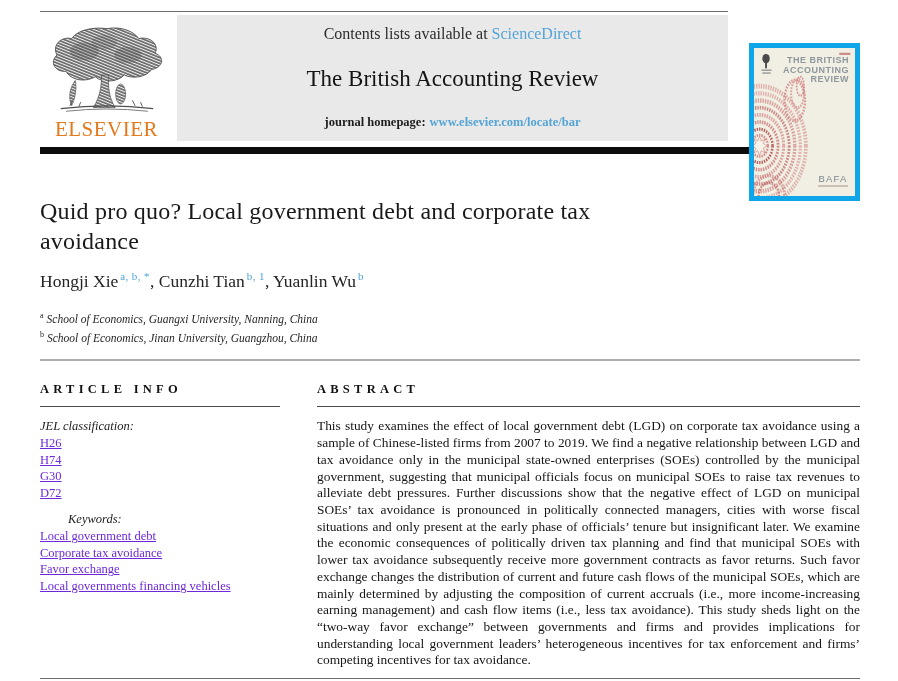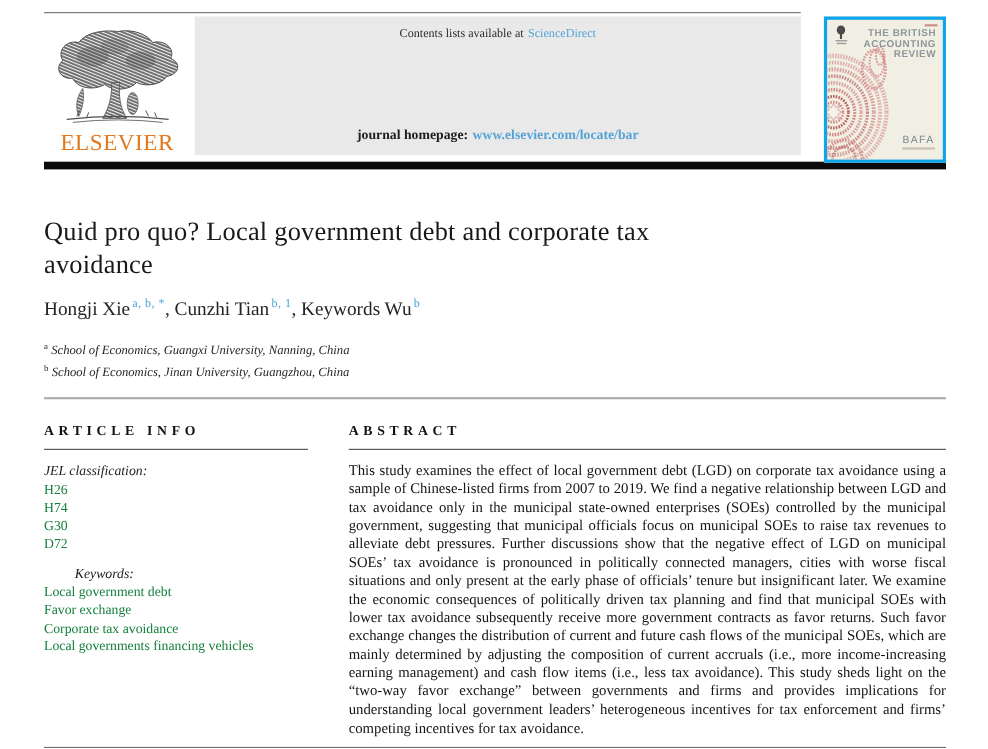--- a/index.html
+++ b/index.html
@@ -8,28 +8,28 @@
   .page { padding:0 38px 0 40px; }
 
   .top-rule { margin-top:11px; width:688px; border-top:1px solid #6e6e6e; }
 
   .masthead { display:flex; margin-top:3px; height:126px; }
   .publisher-logo { width:133px; display:flex; flex-direction:column; align-items:center; justify-content:flex-end; }
   .logo-tree { width:118px; height:97px; }
   .publisher-name { font-size:21px; color:#e2791c; letter-spacing:0.5px; line-height:23px; }
 
   .masthead-box { flex:1; background:#e9e9e9; margin-left:4px; display:flex; flex-direction:column; justify-content:space-between; text-align:center; padding:10px 0 11px; }
-  .contents-line { font-size:11px; color:#2c2c2c; }
+  .contents-line { font-size:16px; color:#2c2c2c; }
   .link { color:#54a4d6; text-decoration:none; cursor:pointer; }
   .contents-line .link { margin-left:4px; }
   .journal-title { font-size:23px; font-weight:normal; color:#141414; }
   .homepage-line { font-family:Liberation Serif, serif; font-size:12.5px; font-weight:bold; color:#1d1d1d; }
   .homepage-line .link { margin-left:4px; }
 
-  .cover-thumb { width:111px; height:133px; margin-left:21px; border:3px solid #0ea5e9; background:#f1efe3; position:relative; overflow:hidden; }
+  .cover-thumb { width:111px; height:158px; margin-left:21px; border:5px solid #0ea5e9; background:#f1efe3; position:relative; overflow:hidden;margin-top:28px; }
   .cover-art { position:absolute; left:0; top:0; width:100%; height:100%; }
   .cover-title { position:absolute; top:8px; right:6px; text-align:right; font-family:"Liberation Sans","DejaVu Sans",sans-serif; font-size:9px; line-height:9.5px; letter-spacing:0.5px; color:#8d979c; font-weight:bold; }
   .cover-society { position:absolute; right:7px; bottom:9px; text-align:center; font-family:"Liberation Sans","DejaVu Sans",sans-serif; font-size:9.5px; letter-spacing:1.2px; color:#7b868c; }
   .cover-society-line { width:30px; height:2px; background:#c9c2b4; margin-top:1px; }
 
   .black-bar { margin-top:6px; height:7px; background:#0c0c0c; }
 
   .article-title { margin-top:42px; font-size:24px; font-weight:normal; line-height:30px; max-width:605px; color:#191919; letter-spacing:0.2px; }
 
   .authors { margin-top:14px; font-size:17.5px; color:#242424; }
@@ -39,21 +39,21 @@
   .affiliation { font-size:11.5px; font-style:italic; line-height:15px; color:#1f1f1f; }
   .affiliation sup { font-size:8px; font-style:normal; margin-right:3px; }
 
   .mid-rule { margin-top:14px; border-top:2px solid #aeaeae; }
 
   .columns { display:grid; grid-template-columns:240px 1fr; column-gap:37px; margin-top:21px; }
   .col-heading { font-size:12.5px; font-weight:bold; letter-spacing:0.34em; color:#121212; }
   .heading-rule { border-top:1px solid #4a4a4a; margin-top:9px; }
   .info-label { font-style:italic; font-size:12.5px; margin-top:11px; line-height:17px; color:#1c1c1c; }
   .info-label.second { margin-top:10px;margin-left:28px; }
-  .info-item { font-size:12.5px; line-height:16.5px; color:#15803d; }
+  .info-item { font-size:12.5px; line-height:16.5px; color:#6d28d9;text-decoration:underline; }
   .abstract-text { margin-top:11px; font-size:13.4px; line-height:16.7px; text-align:justify; color:#151515; }
 
   .bottom-rule { margin-top:9px; border-top:1px solid #6e6e6e; }
 </style>
 </head>
 <body>
 
 <div class="page">
 
   <div class="top-rule"></div>
@@ -79,20 +79,21 @@
         <path d="M20,96 Q65,91 110,96" stroke="#6e6e6e" stroke-width="1" fill="none"></path>
         <path d="M24,90 l3,-6 M34,91 l2,-5 M96,90 l-3,-6 M104,91 l-2,-5" stroke="#4f4f4f" stroke-width="1" fill="none"></path>
       </svg>
       <div class="publisher-name">ELSEVIER</div>
     </div>
 
     <div class="masthead-box">
       <div class="contents-line">
         <span>Contents lists available at</span><a class="link">ScienceDirect</a>
       </div>
+      <h2 class="journal-title">The British Accounting Review</h2>
       <div class="homepage-line">
         <span>journal homepage:</span><a class="link">www.elsevier.com/locate/bar</a>
       </div>
     </div>
 
     <div class="cover-thumb">
       <svg class="cover-art" viewBox="0 0 109 124" preserveAspectRatio="none">
         <rect width="109" height="124" fill="#f1efe3"></rect>
         <g stroke="#cf8080" fill="none" stroke-dasharray="1.5 1.1">
           <circle cx="6" cy="82" r="50" stroke-width="4" opacity="0.55"></circle>
@@ -128,21 +129,21 @@
         <div class="cover-society-line"></div>
       </div>
     </div>
   </div>
 
   <div class="black-bar"></div>
 
   <h1 class="article-title">Quid pro quo? Local government debt and corporate tax avoidance</h1>
 
   <div class="authors">
-    <span class="author"><span>Hongji Xie</span><sup>a, b, *</sup></span><span>, </span><span class="author"><span>Cunzhi Tian</span><sup>b, 1</sup></span><span>, </span><span class="author"><span>Keywords Wu</span><sup>b</sup></span>
+    <span class="author"><span>Hongji Xie</span><sup>a, b, *</sup></span><span>, </span><span class="author"><span>Cunzhi Tian</span><sup>b, 1</sup></span><span>, </span><span class="author"><span>Yuanlin Wu</span><sup>b</sup></span>
   </div>
 
   <div class="affiliations">
     <div class="affiliation"><sup>a</sup><span>School of Economics, Guangxi University, Nanning, China</span></div>
     <div class="affiliation"><sup>b</sup><span>School of Economics, Jinan University, Guangzhou, China</span></div>
   </div>
 
   <div class="mid-rule"></div>
 
   <div class="columns">
@@ -150,22 +151,22 @@
     <div class="article-info">
       <div class="col-heading">ARTICLE INFO</div>
       <div class="heading-rule"></div>
       <div class="info-label">JEL classification:</div>
       <div class="info-item">H26</div>
       <div class="info-item">H74</div>
       <div class="info-item">G30</div>
       <div class="info-item">D72</div>
       <div class="info-label second">Keywords:</div>
       <div class="info-item">Local government debt</div>
+      <div class="info-item">Corporate tax avoidance</div>
       <div class="info-item">Favor exchange</div>
-      <div class="info-item">Corporate tax avoidance</div>
       <div class="info-item">Local governments financing vehicles</div>
     </div>
 
     <div class="abstract">
       <div class="col-heading">ABSTRACT</div>
       <div class="heading-rule"></div>
       <p class="abstract-text">This study examines the effect of local government debt (LGD) on corporate tax avoidance using a sample of Chinese-listed firms from 2007 to 2019. We find a negative relationship between LGD and tax avoidance only in the municipal state-owned enterprises (SOEs) controlled by the municipal government, suggesting that municipal officials focus on municipal SOEs to raise tax revenues to alleviate debt pressures. Further discussions show that the negative effect of LGD on municipal SOEs’ tax avoidance is pronounced in politically connected managers, cities with worse fiscal situations and only present at the early phase of officials’ tenure but insignificant later. We examine the economic consequences of politically driven tax planning and find that municipal SOEs with lower tax avoidance subsequently receive more government contracts as favor returns. Such favor exchange changes the distribution of current and future cash flows of the municipal SOEs, which are mainly determined by adjusting the composition of current accruals (i.e., more income-increasing earning management) and cash flow items (i.e., less tax avoidance). This study sheds light on the “two-way favor exchange” between governments and firms and provides implications for understanding local government leaders’ heterogeneous incentives for tax enforcement and firms’ competing incentives for tax avoidance.</p>
     </div>
   </div>
 

